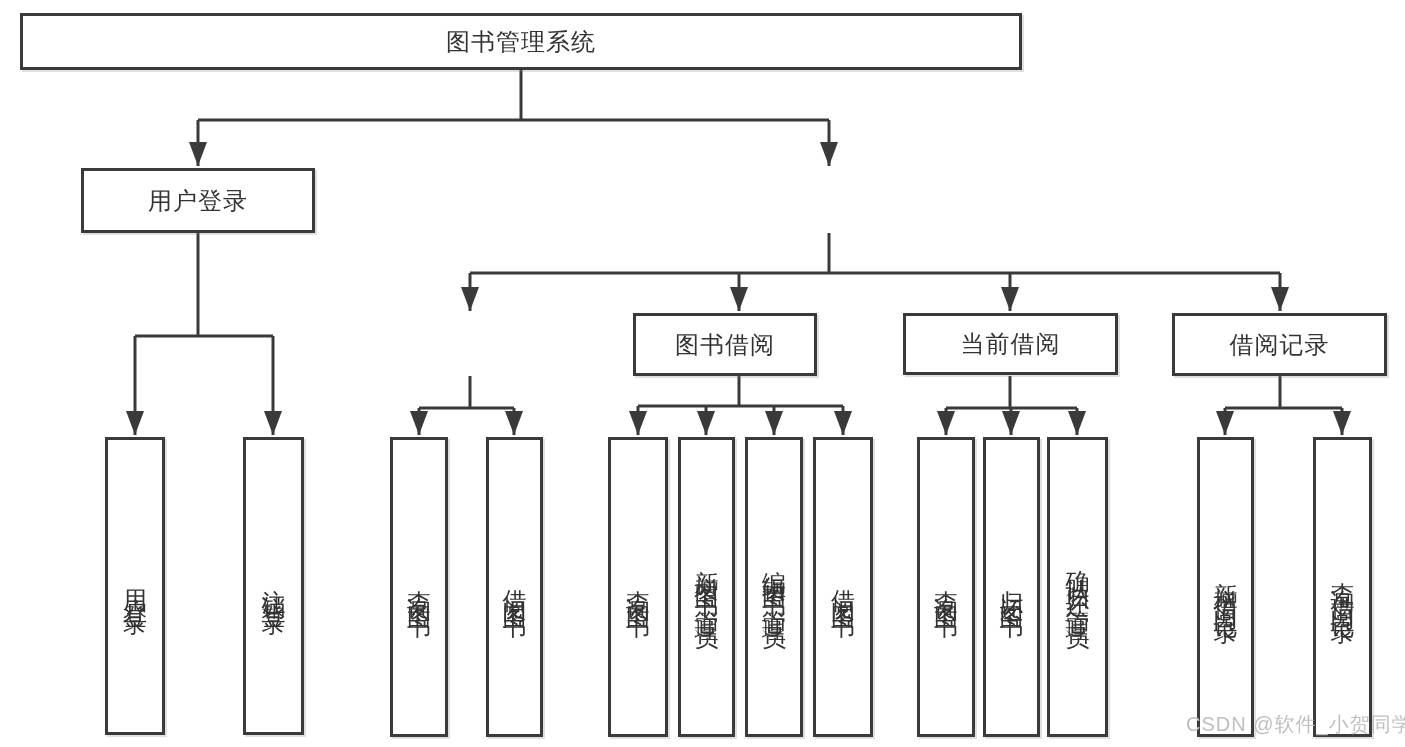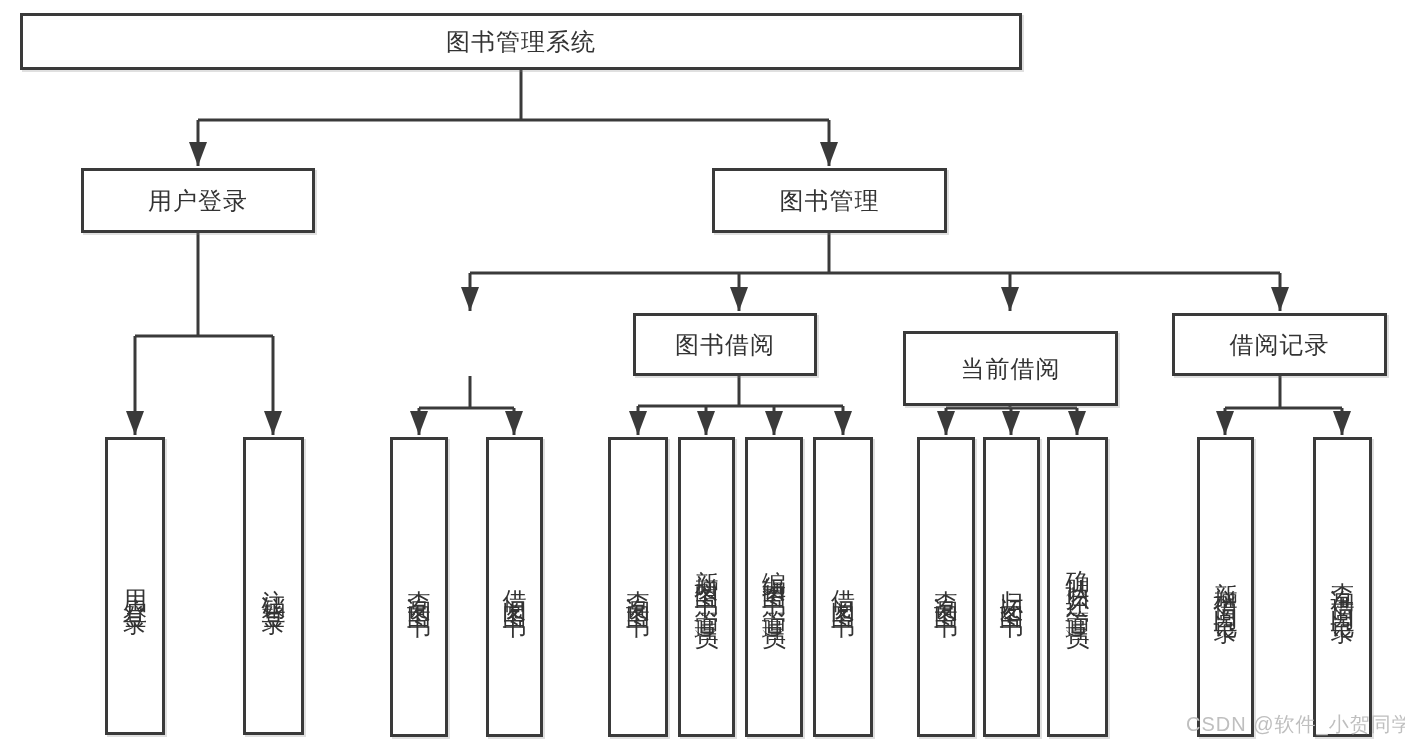--- a/index.html
+++ b/index.html
@@ -95,28 +95,25 @@
     </g>
   </svg>
 
   <div class="node" style="left:20px;top:13px;width:1002px;height:57px">
     <span class="hlabel">图书管理系统</span>
   </div>
 
   <div class="node" style="left:81px;top:168px;width:234px;height:65px">
     <span class="hlabel">用户登录</span>
   </div>
-  <div class="node" style="left:712px;top:168px;width:235px;height:65px">
-    <span class="hlabel">图书管理</span>
-  </div>
 
   <div class="node" style="left:633px;top:313px;width:184px;height:63px">
     <span class="hlabel">图书借阅</span>
   </div>
-  <div class="node" style="left:903px;top:331px;width:215px;height:75px">
+  <div class="node" style="left:903px;top:313px;width:215px;height:62px">
     <span class="hlabel">当前借阅</span>
   </div>
   <div class="node" style="left:1172px;top:313px;width:215px;height:63px">
     <span class="hlabel">借阅记录</span>
   </div>
 
   <div class="node" style="left:105px;top:437px;width:60px;height:298px">
     <span class="vlabel">用户登录</span>
   </div>
   <div class="node" style="left:243px;top:437px;width:61px;height:298px">

